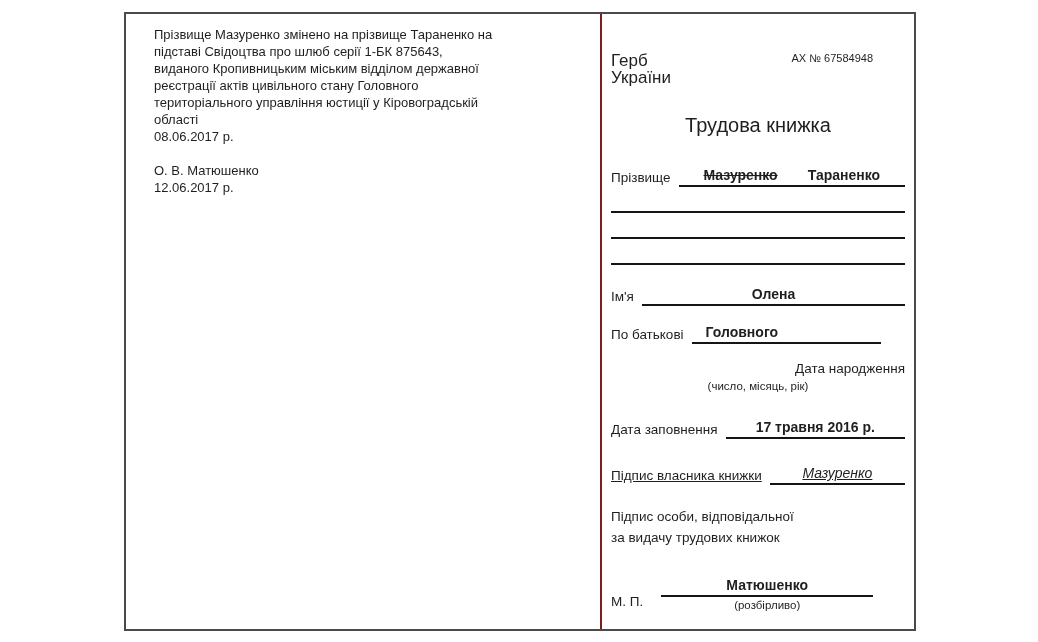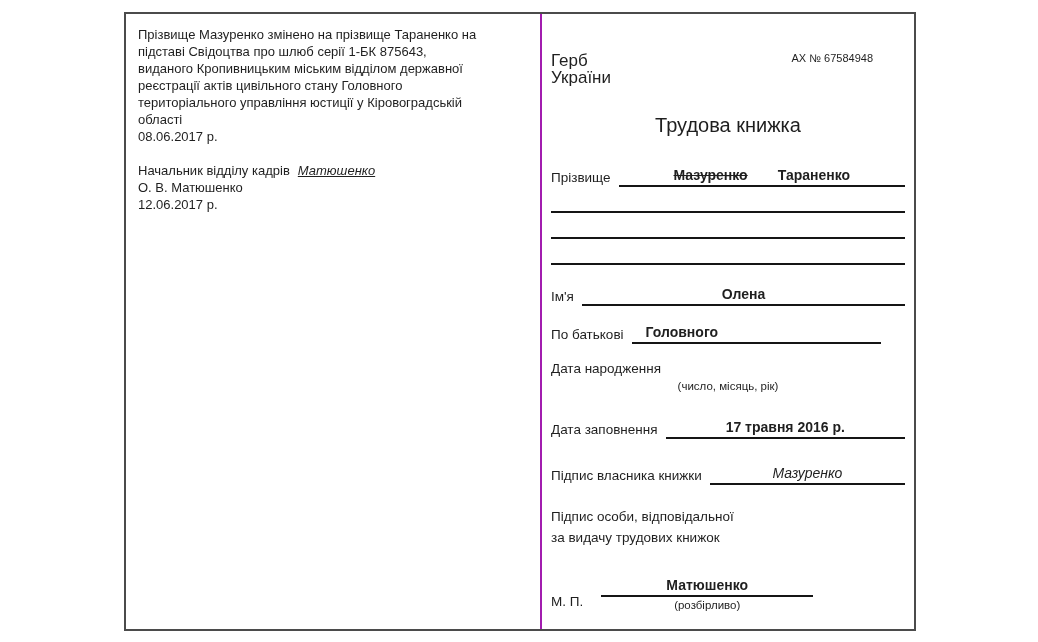--- a/index.html
+++ b/index.html
@@ -20,24 +20,24 @@
     height: 619px;
     display: flex;
     border: 2px solid #4b4b4b;
     box-sizing: border-box;
     background: #ffffff;
   }
   .pre { white-space: pre-line; }
 
   
   .left-panel {
-    width: 416px;
+    width: 476px;
     box-sizing: border-box;
-    border-right: 2px solid #a21caf;
-    padding: 12px 14px 0 12px;
+    border-right: 2px solid #7f1d1d;
+    padding: 12px 14px 0 28px;
   }
   .note-text {
     font-size: 13px;
     line-height: 17px;
   }
   .hr-block { margin-top: 17px; font-size: 13px; line-height: 17px; }
   .hr-sig {
     font-style: italic;
     text-decoration: underline;
     margin-left: 8px;
@@ -85,23 +85,23 @@
   .struck { text-decoration: line-through; }
   .gap { display: inline-block; width: 30px; }
   .blank-line {
     border-bottom: 2px solid #151515;
     height: 2px;
     margin-top: 22px;
   }
   .row-surname { margin-top: 30px; }
   .row-firstname { margin-top: 21px; }
   .row-patronymic { margin-top: 18px; }
-  .row-birth { margin-top: 17px; }
+  .row-birth { margin-top: 17px; flex-direction: column; }
   .row-fill { margin-top: 27px; }
-  .row-owner { margin-top: 26px; }
+  .row-owner { margin-top: 26px; text-decoration: underline; }
   .hint {
     font-size: 11.5px;
     text-align: center;
     margin-top: 2px;
   }
   .italic-val { font-style: italic; font-weight: normal; font-size: 14px; }
   .responsible {
     margin-top: 21px;
     text-align: left;
     font-size: 13.5px;
@@ -131,23 +131,20 @@
 
   <div class="left-panel">
     <div class="note-text pre">Прізвище Мазуренко змінено на прізвище Тараненко на
 підставі Свідоцтва про шлюб серії 1-БК 875643,
 виданого Кропивницьким міським відділом державної
 реєстрації актів цивільного стану Головного
 територіального управління юстиції у Кіровоградській
 області
 08.06.2017 р.</div>
     <div class="hr-block">
-      <div>
-        <span>Начальник відділу кадрів</span><span class="hr-sig">Матюшенко</span>
-      </div>
       <div>О. В. Матюшенко</div>
       <div>12.06.2017 р.</div>
     </div>
   </div>
 
   <div class="right-panel">
 
     <div class="head-row">
       <div class="emblem pre">Герб
 України</div>

